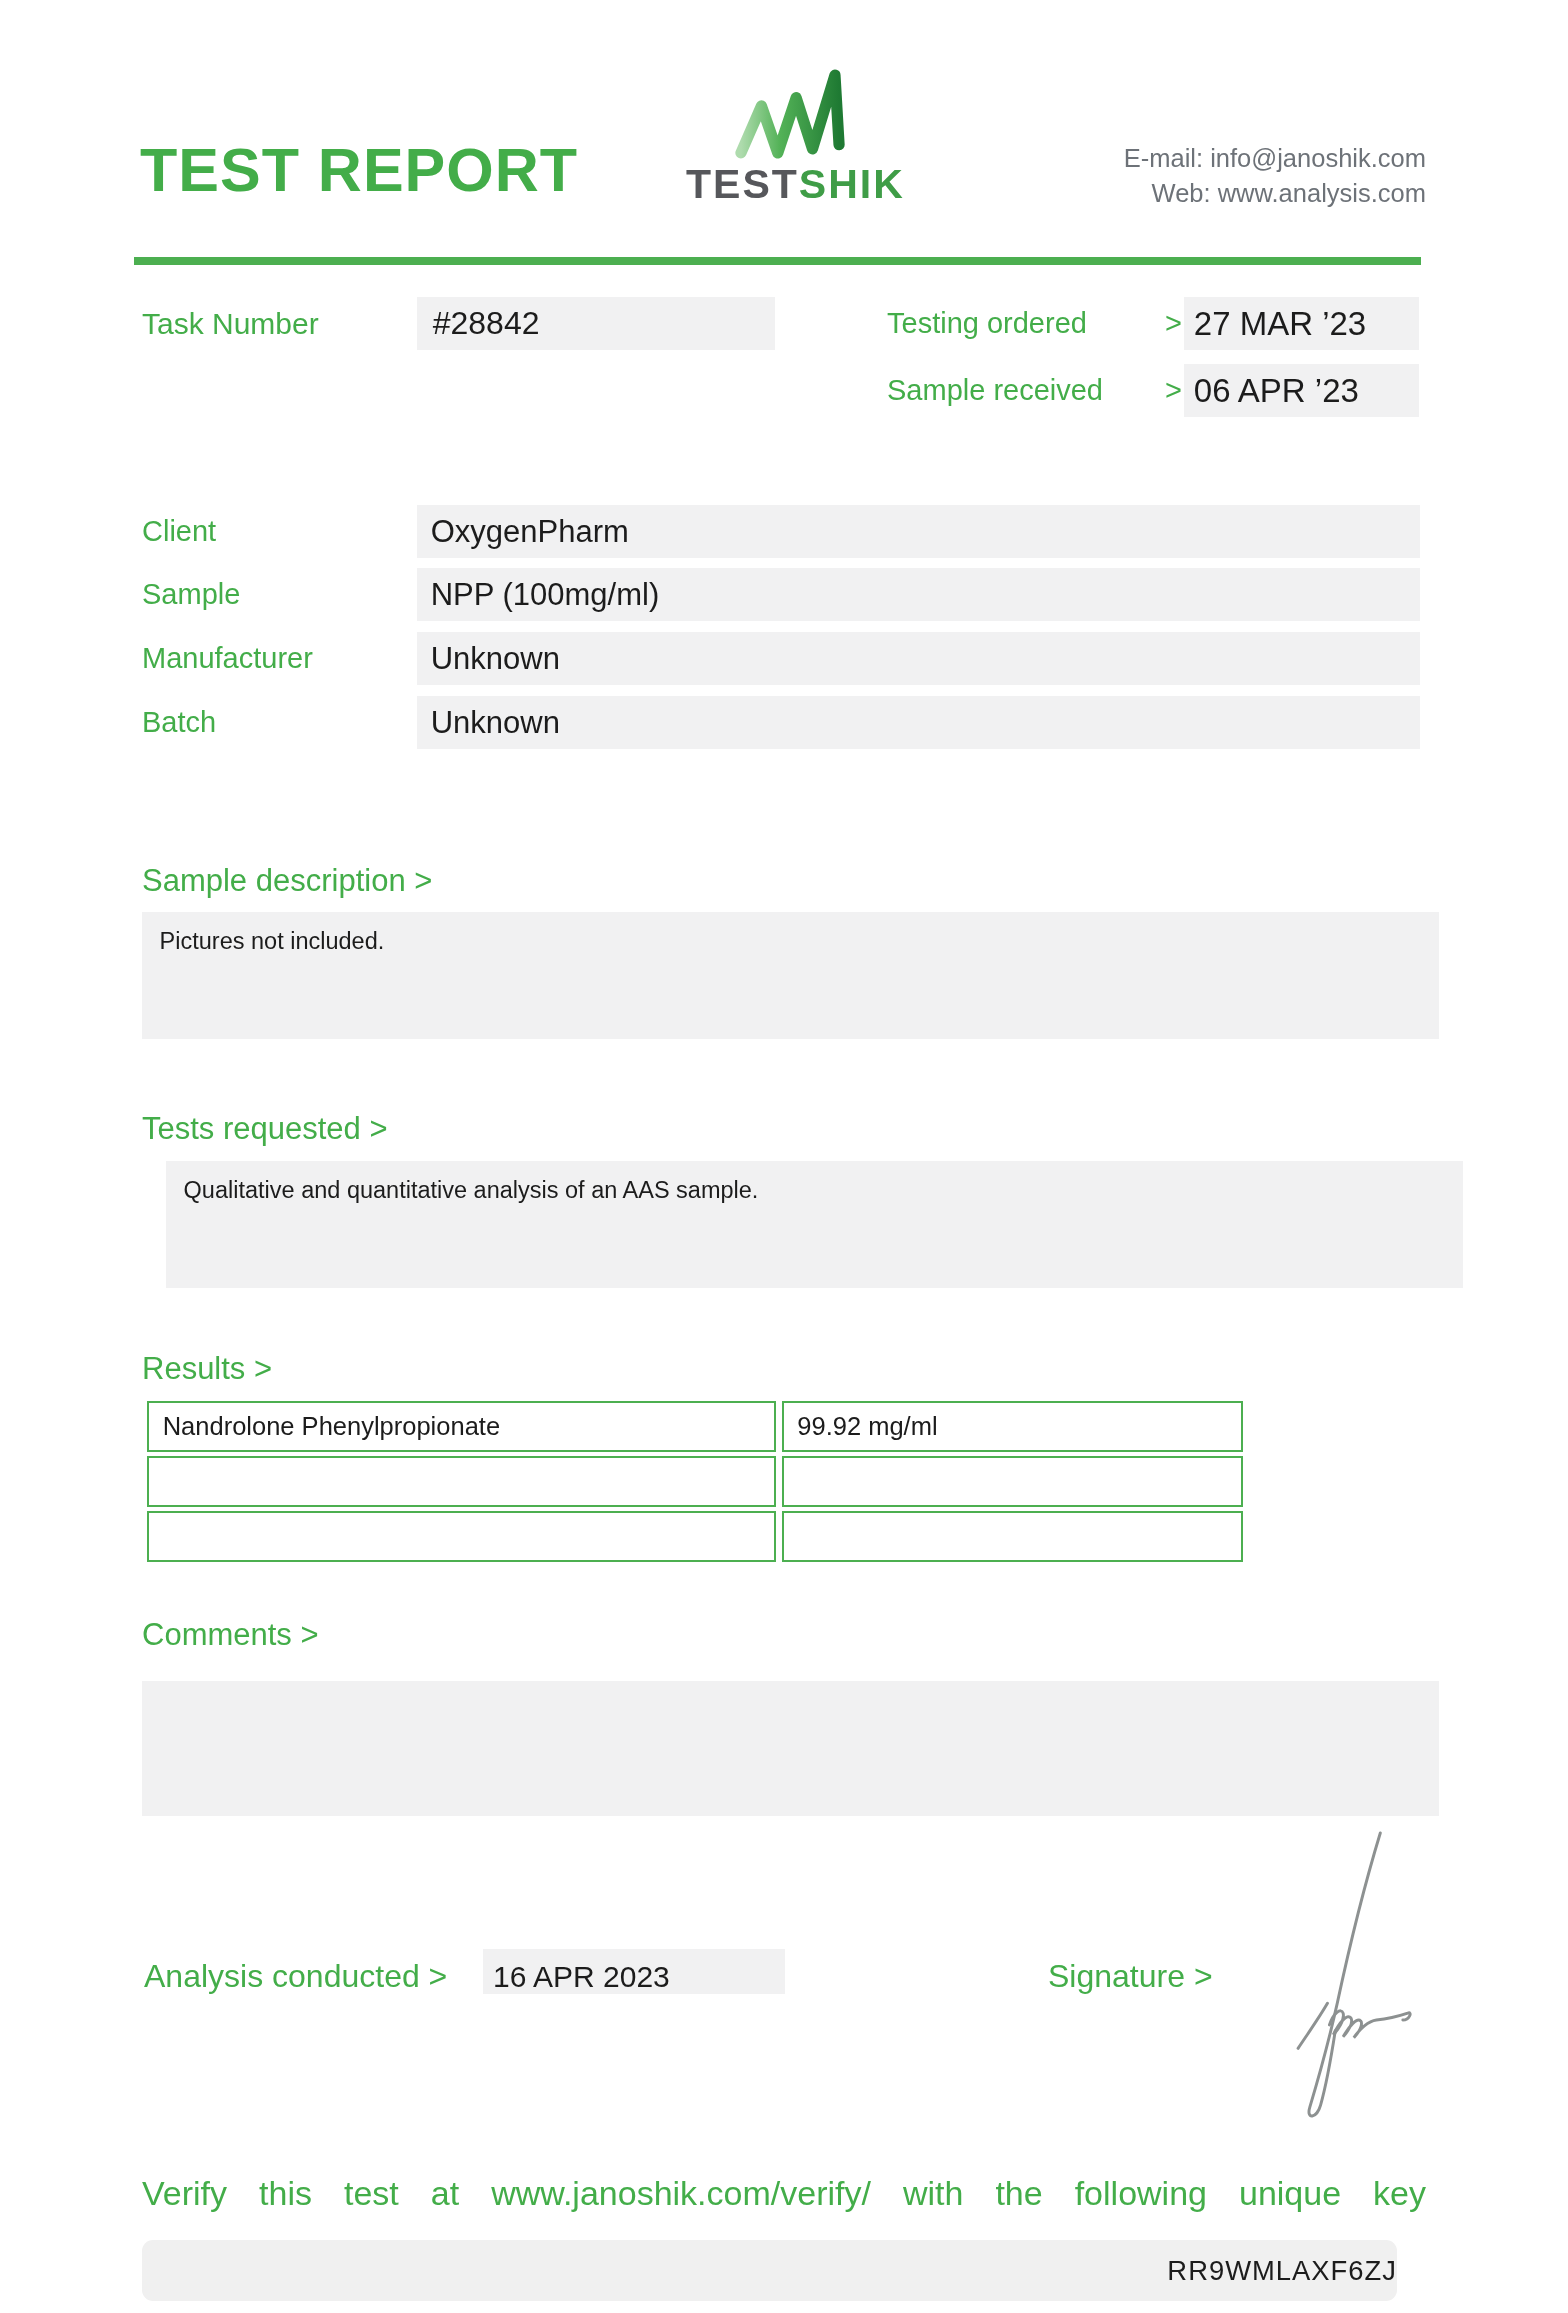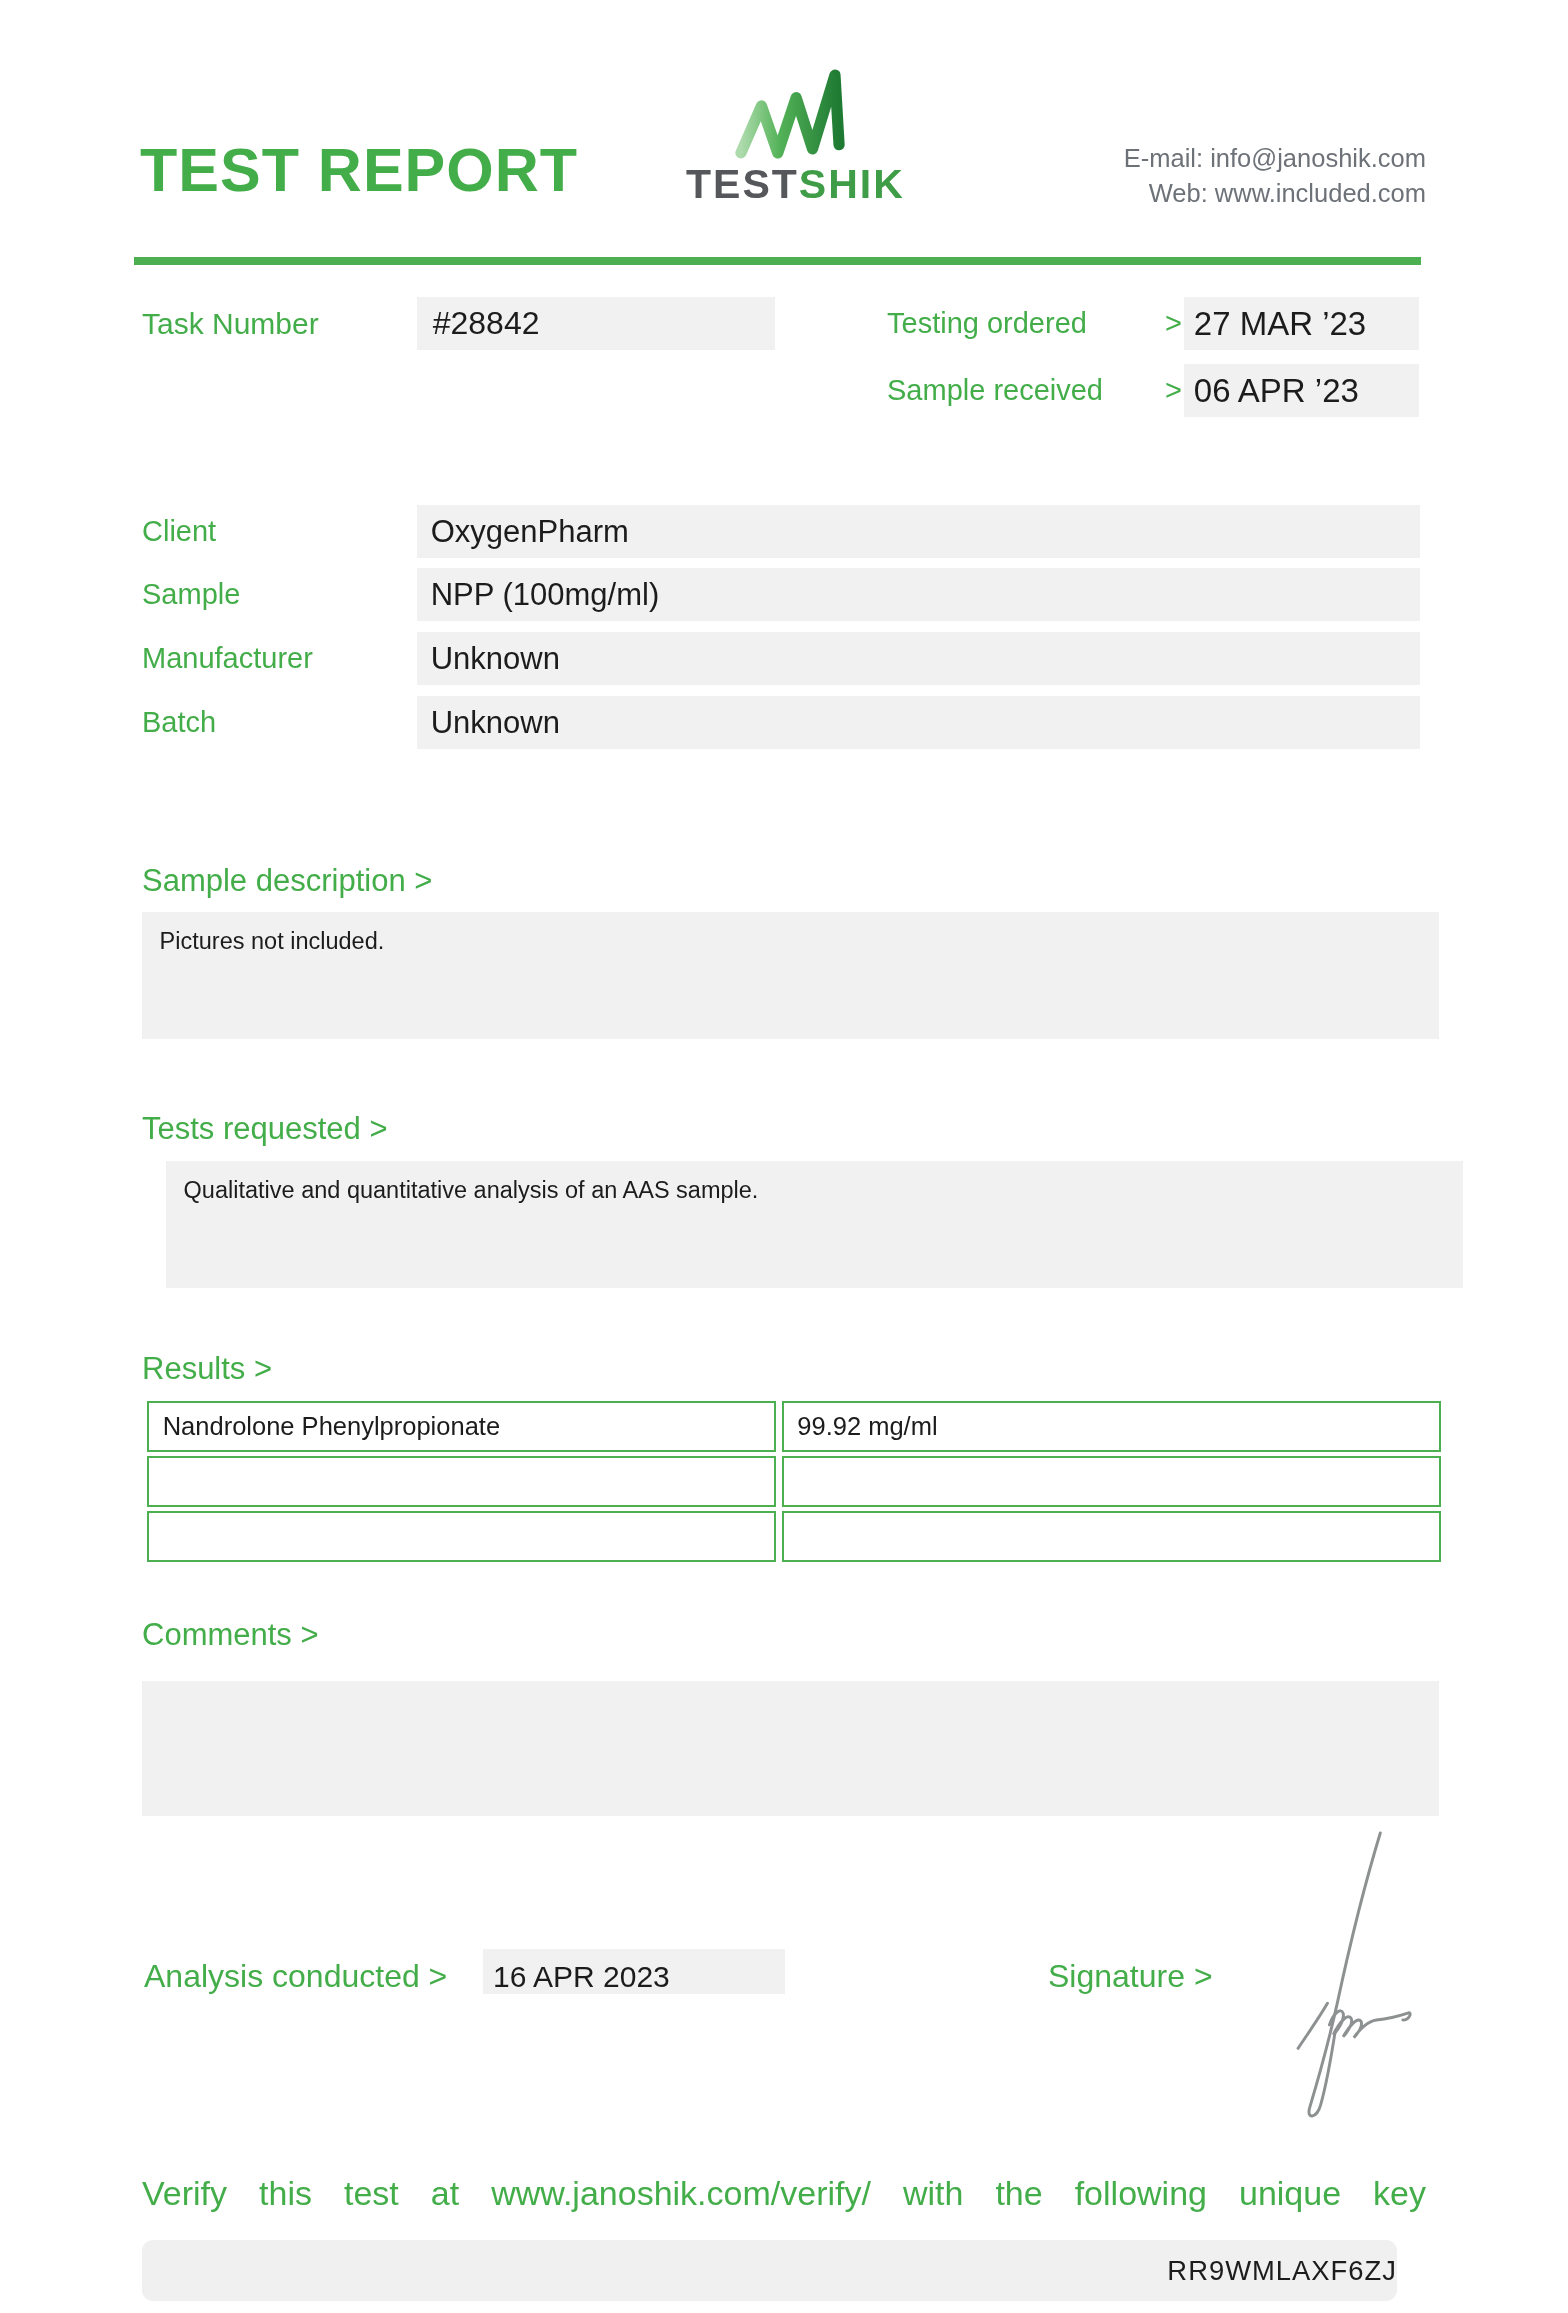--- a/index.html
+++ b/index.html
@@ -41,21 +41,21 @@
   .detail-box   { left:417px; width:1003px; height:53px; line-height:53px; padding-left:13.7px; box-sizing:border-box; }
 
   
   .section-title { position:absolute; left:142px; color:#43ad49; font-size:31px; white-space:nowrap; }
   .section-box {
     position:absolute; left:142px; width:1297px; background:#f1f1f2;
     font-size:23.5px; color:#1c1c1c; padding:15.7px 17.6px; box-sizing:border-box;
   }
 
   
-  .results-table { position:absolute; left:147px; top:1401px; width:1294px; display:flex; flex-direction:column; row-gap:3.9px; }
+  .results-table { position:absolute; left:147px; top:1401px; width:1096px; display:flex; flex-direction:column; row-gap:3.9px; }
   .results-row   { display:flex; column-gap:5.9px; }
   .results-cell  {
     border:2.9px solid #4caf50; background:#ffffff; height:47px; line-height:47px;
     font-size:25.5px; padding-left:13.7px; box-sizing:content-box; white-space:nowrap; overflow:hidden;
   }
   .cell-analyte { width:611px; }
   .cell-result  { flex:1; }
 
   
   .analysis-label  { left:144px; top:1949px; font-size:32px; line-height:55px; }
@@ -92,21 +92,21 @@
       </defs>
       <polyline points="10,86 30,40 46,86 64,32 80,82 102,10 106,78" fill="none" stroke="url(#lg)" stroke-width="11" stroke-linecap="round" stroke-linejoin="round"></polyline>
     </svg>
     <div class="logo-text">
       <span class="jano">TEST</span><span class="shik">SHIK</span>
     </div>
   </div>
 
   <div class="contact">
     <div>E-mail: info@janoshik.com</div>
-    <div>Web: www.included.com</div>
+    <div>Web: www.analysis.com</div>
   </div>
 
   <div class="rule"></div>
 
   <div class="label task-label">Task Number</div>
   <div class="field task-box">#28842</div>
 
   <div class="ordered-row">
     <span>Testing ordered</span>
     <span>&gt;</span>

